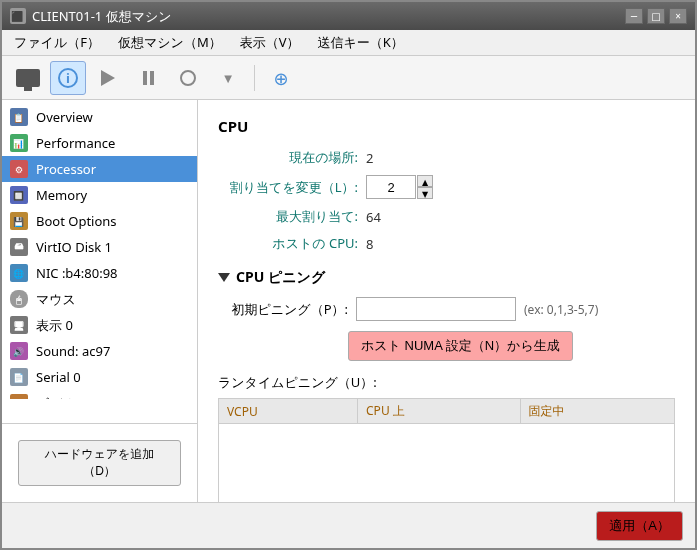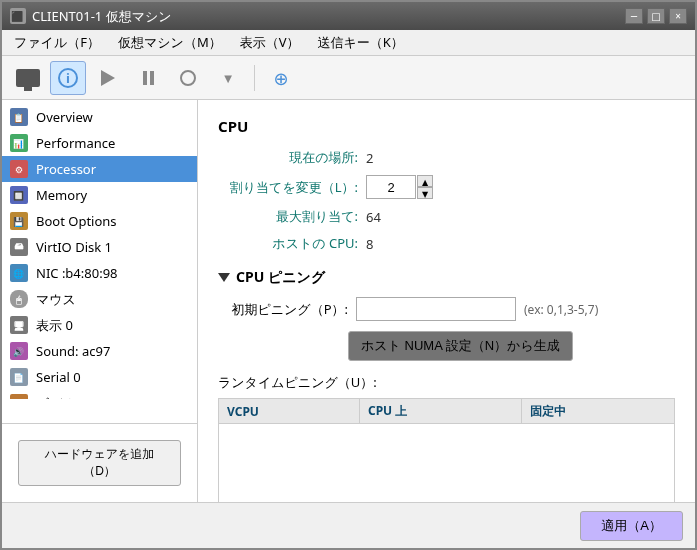--- a/index.html
+++ b/index.html
@@ -248,21 +248,21 @@
       padding: 2px 4px;
       font-size: 13px;
       background: white;
     }
     .hint-text {
       color: #666;
       font-size: 12px;
     }
     .generate-btn {
       padding: 5px 12px;
-      background: #737373;
+      background: #fca5a5;
       border: 1px solid #aaa;
       border-radius: 3px;
       cursor: pointer;
       font-size: 13px;
       display: block;
       margin: 0 0 12px 0;
     }
     .runtime-label {
       margin-bottom: 6px;
       font-size: 13px;
@@ -270,42 +270,42 @@
     .runtime-table {
       width: 100%;
       border: 1px solid #ccc;
       border-collapse: collapse;
       height: 100px;
     }
     .runtime-table th {
       background: #e8e8e8;
       border: 1px solid #ccc;
       padding: 3px 8px;
-      font-weight: bold;
+      font-weight: normal;
       font-size: 12px;
-      color: #0c4a6e;
+      color: #a16207;
       text-align: left;
     }
     .runtime-table td {
       border: 1px solid #ccc;
       padding: 3px 8px;
     }
     
     .bottom-bar {
       height: 46px;
       background: #f0f0f0;
       border-top: 1px solid #ccc;
       display: flex;
       align-items: center;
       justify-content: flex-end;
       padding: 0 12px;
     }
     .apply-btn {
-      padding: 5px 20px;
-      background: #c4b5fd;
+      padding: 5px 12px;
+      background: #b91c1c;
       border: 1px solid #aaa;
       border-radius: 3px;
       cursor: pointer;
       font-size: 13px;
     }
     .icon-info {
       width: 20px; height: 20px;
       border-radius: 50%;
       border: 2px solid #4a90d9;
       color: #4a90d9;

